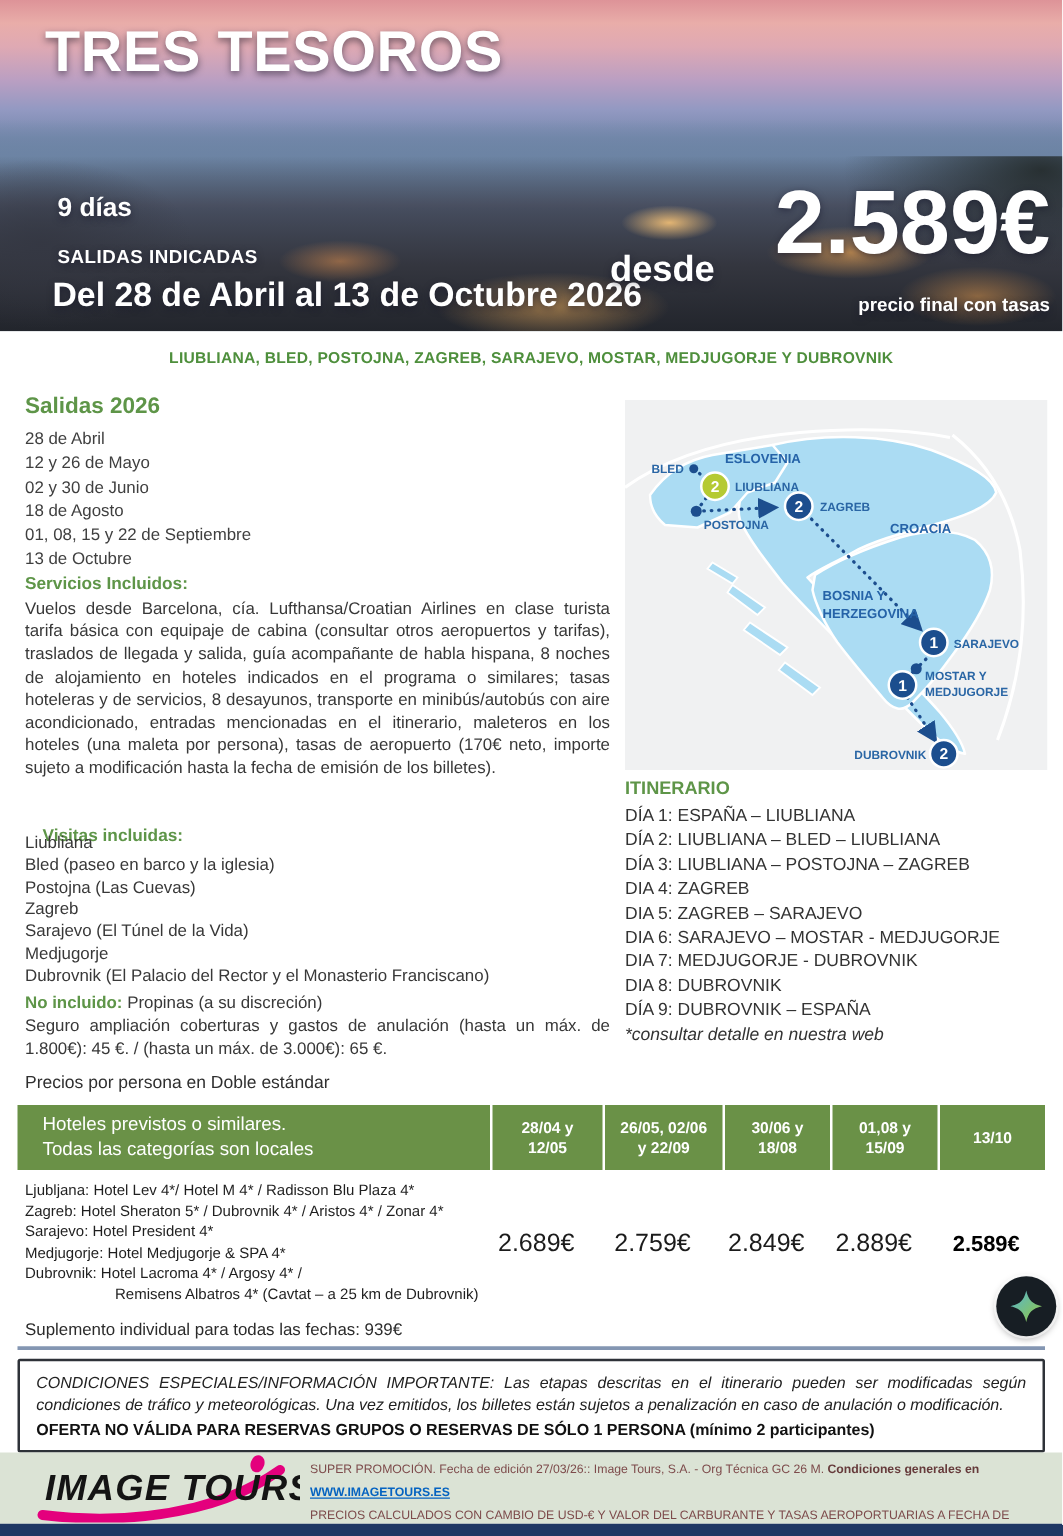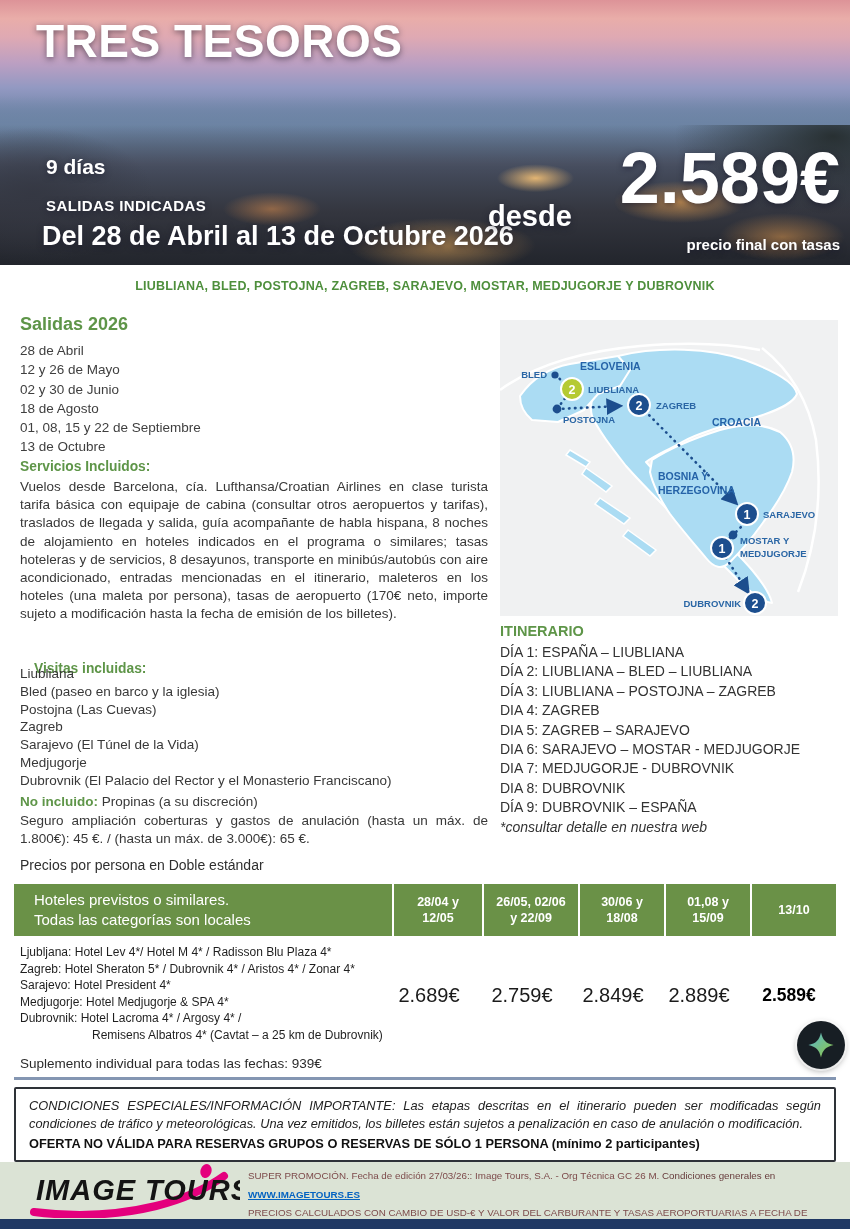--- a/index.html
+++ b/index.html
@@ -74,21 +74,21 @@
   .rule{position:absolute;left:14px;top:1077px;width:822px;height:3px;background:#8496b2;}
   
   .cond{position:absolute;left:14px;top:1087px;width:822px;box-sizing:border-box;
       border:2px solid #2e3238;border-radius:2px;padding:8px 13px 7px 13px;background:#fff;}
   .cond .it{font-style:italic;font-size:12.8px;line-height:18px;text-align:justify;color:#222;}
   .cond .bd{font-weight:bold;font-size:12.8px;line-height:18px;margin-top:2px;color:#111;}
   
   .footer{position:absolute;left:0;top:1162px;width:850px;height:57px;background:#dbe3d5;}
   .footer .logo{position:absolute;left:28px;top:2px;}
   .flines{position:absolute;left:248px;top:5px;width:596px;font-size:9.8px;line-height:18.5px;color:#7d4b4b;}
-  .flines .b{font-weight:normal;color:#663b3b;text-align:center;}
+  .flines .b{font-weight:bold;color:#663b3b;text-align:center;}
   .flines a{color:#0563c1;font-weight:bold;text-decoration:underline;cursor:pointer;}
   .flines .itl{font-style:italic;}
   .navybar{position:absolute;left:0;top:1219px;width:850px;height:10px;background:#1f3864;}
   
   .widget{position:absolute;left:797px;top:1021px;width:48px;height:48px;border-radius:50%;
       background:#171e24;display:flex;align-items:center;justify-content:center;
       box-shadow:0 0 0 2px rgba(255,255,255,.6),0 2px 6px rgba(0,0,0,.35);cursor:pointer;}
 </style>
 </head>
 <body>

